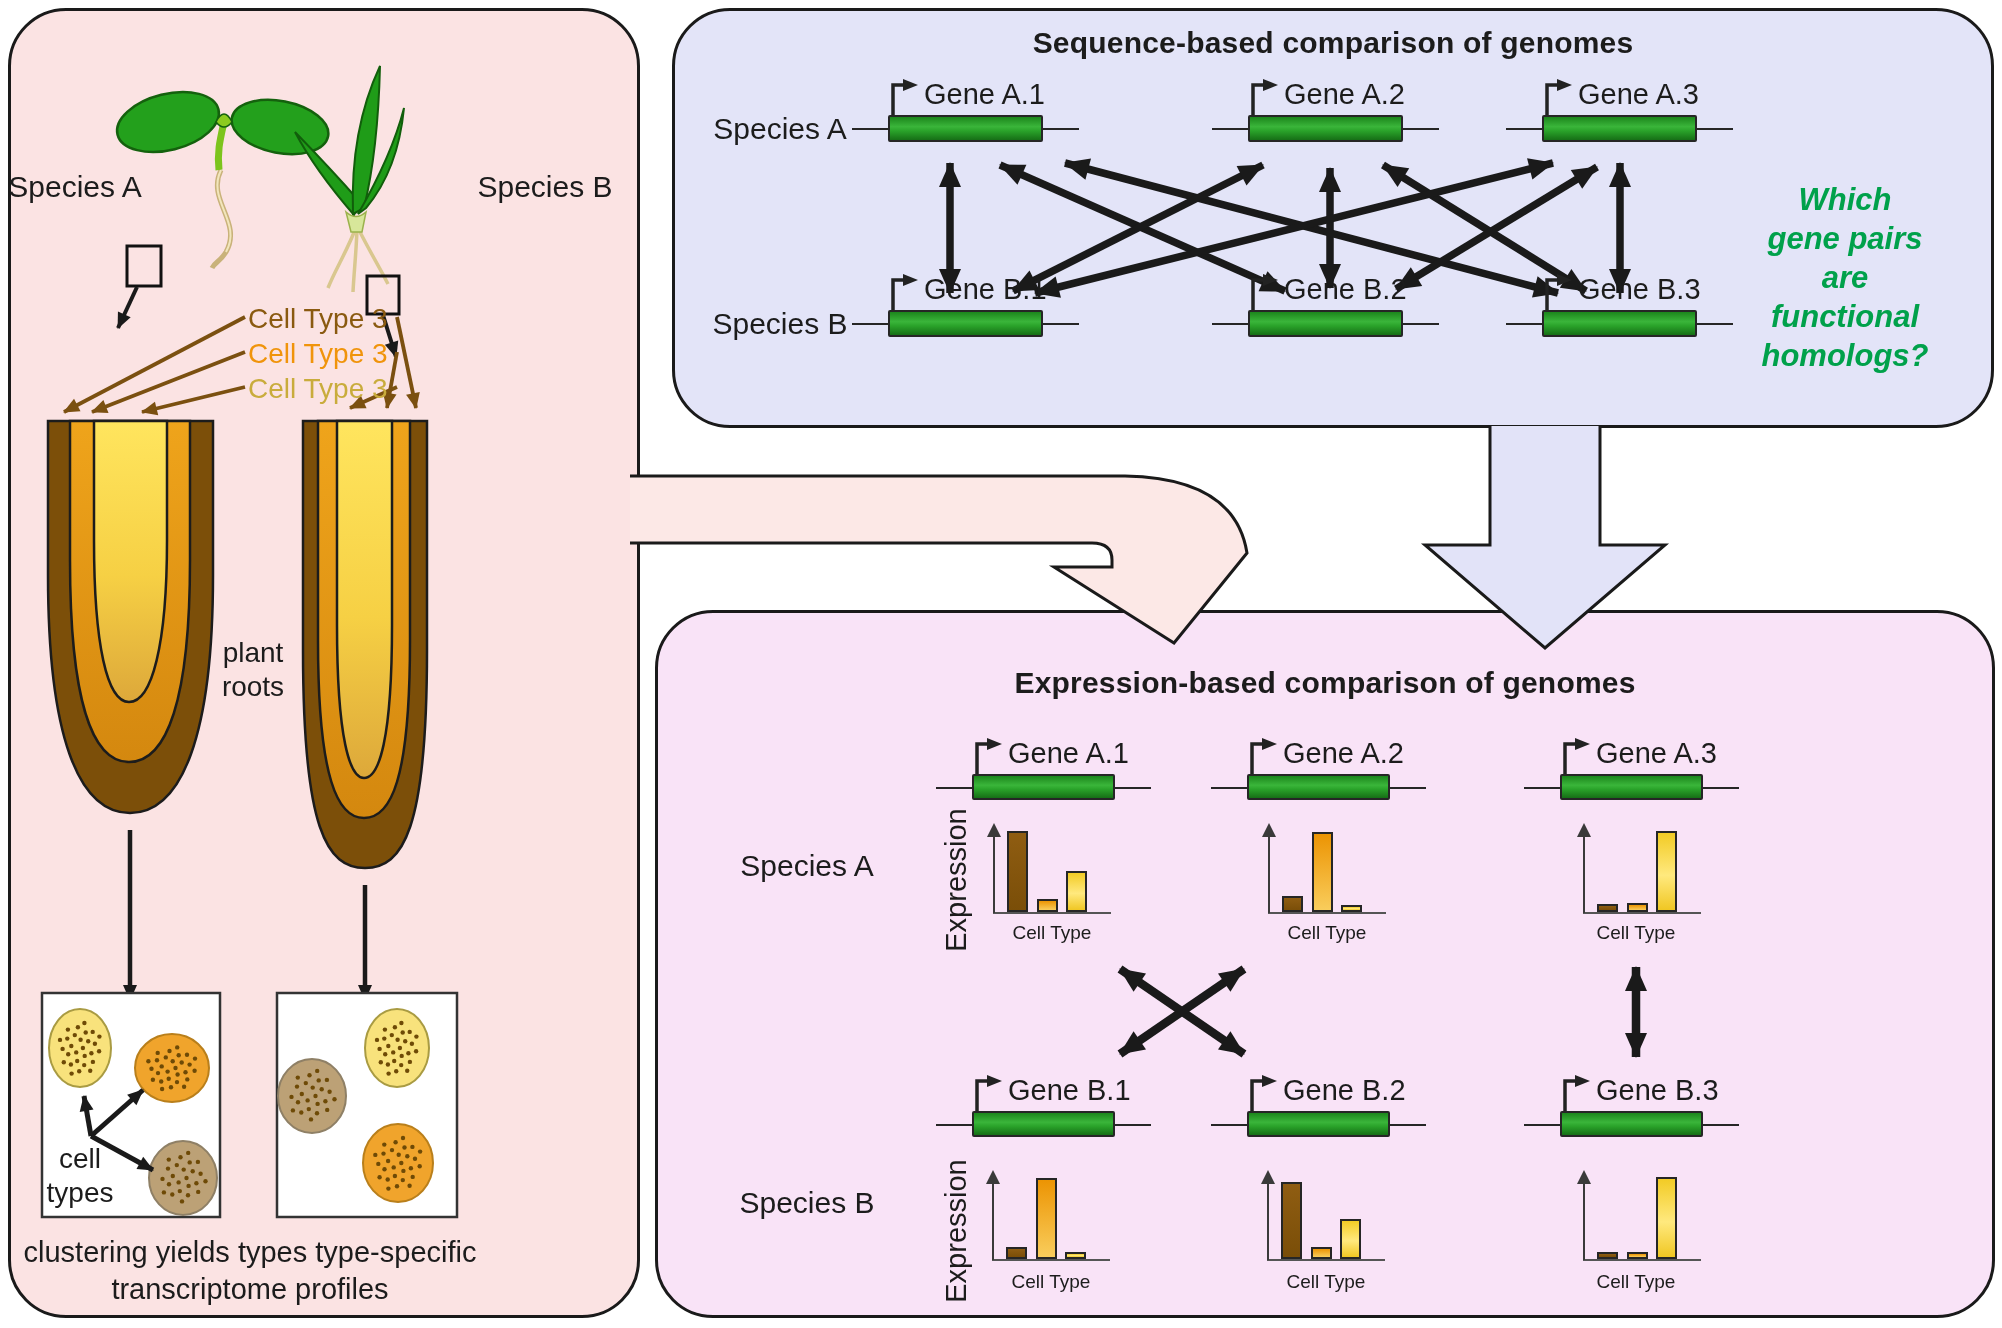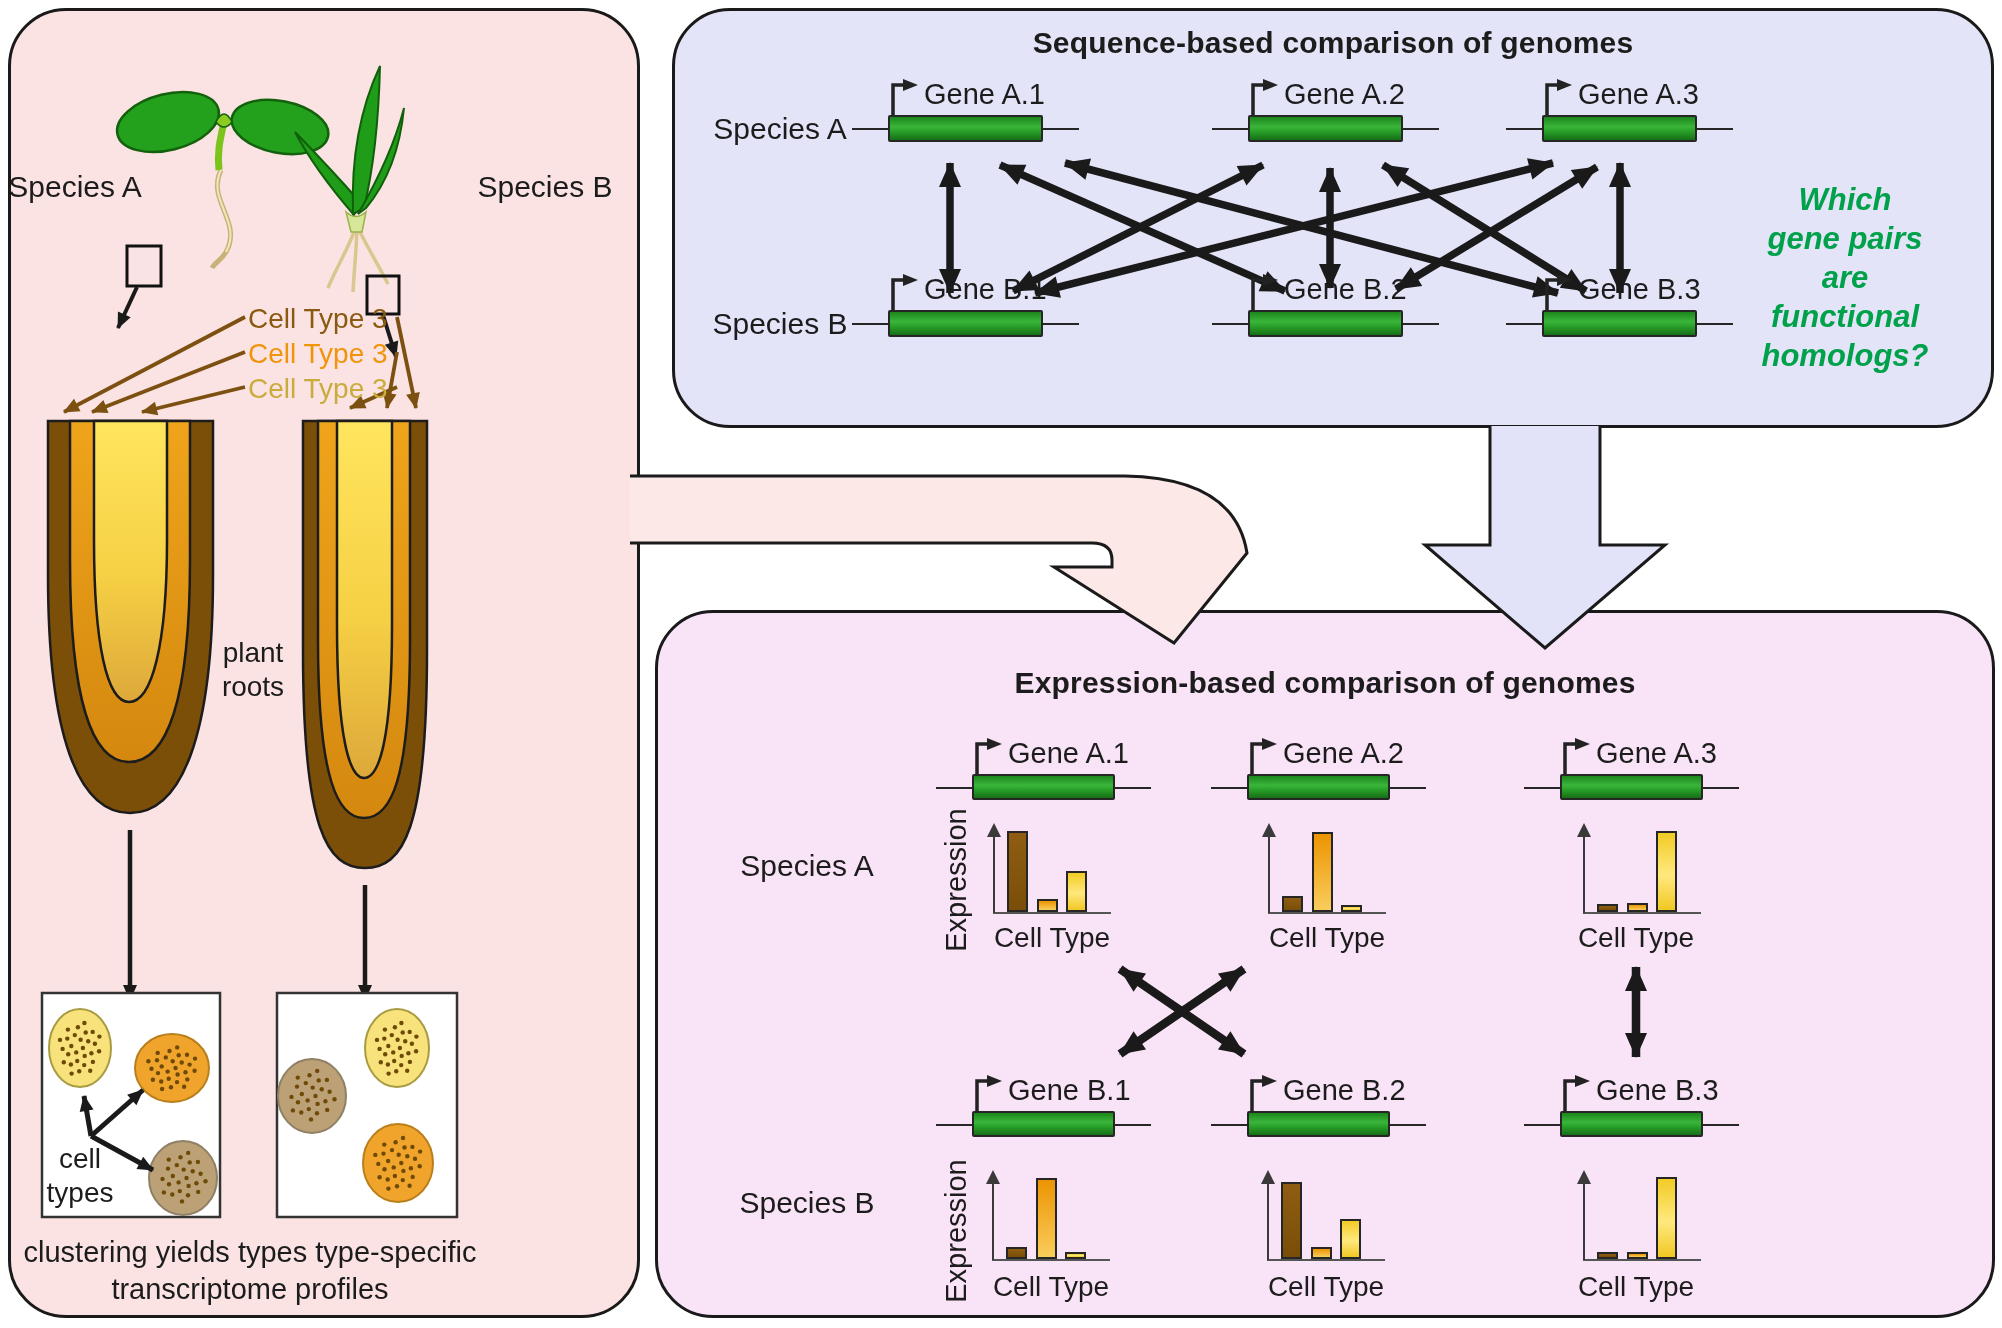--- a/index.html
+++ b/index.html
@@ -13,21 +13,21 @@
   .txt { position:absolute; color:#1c1c1c; z-index:10; }
   .c  { transform:translateX(-50%); text-align:center; }
   .ml { white-space:pre-line; }
   .title { font-weight:bold; font-size:30px; letter-spacing:0.2px; }
   .sp { font-size:30px; }
   .ct { font-size:28px; }
   .pl { font-size:28px; line-height:34px; }
   .cap { font-size:29px; line-height:37px; }
   .green { font-size:31px; font-weight:bold; font-style:italic; line-height:39px; }
   .rot { transform:translate(-50%,-50%) rotate(-90deg); font-size:29px; }
-  .xlab { font-size:28px; }
+  .xlab { font-size:19px; }
   
   .gene { position:absolute; z-index:10;text-align:center; }
   .gene .head { position:relative; height:36px; }
   .gene .lbl { position:absolute; left:36px; bottom:4px; font-size:29px; color:#1c1c1c; white-space:nowrap; }
   .gene .pr { position:absolute; left:0; bottom:-3px; }
   .gene .gbox { position:relative; z-index:2; height:27px; box-sizing:border-box; border:2.5px solid #262626; border-radius:2px;
     background:linear-gradient(180deg,#1c861c,#3ab53a 42%,#2aa32a 60%,#166f16); }
   .gene .gline { position:absolute; left:-36px; right:-36px; top:49px; border-top:2.5px solid #262626; z-index:1; }
   .gene.small .gbox { height:26px; }
   

